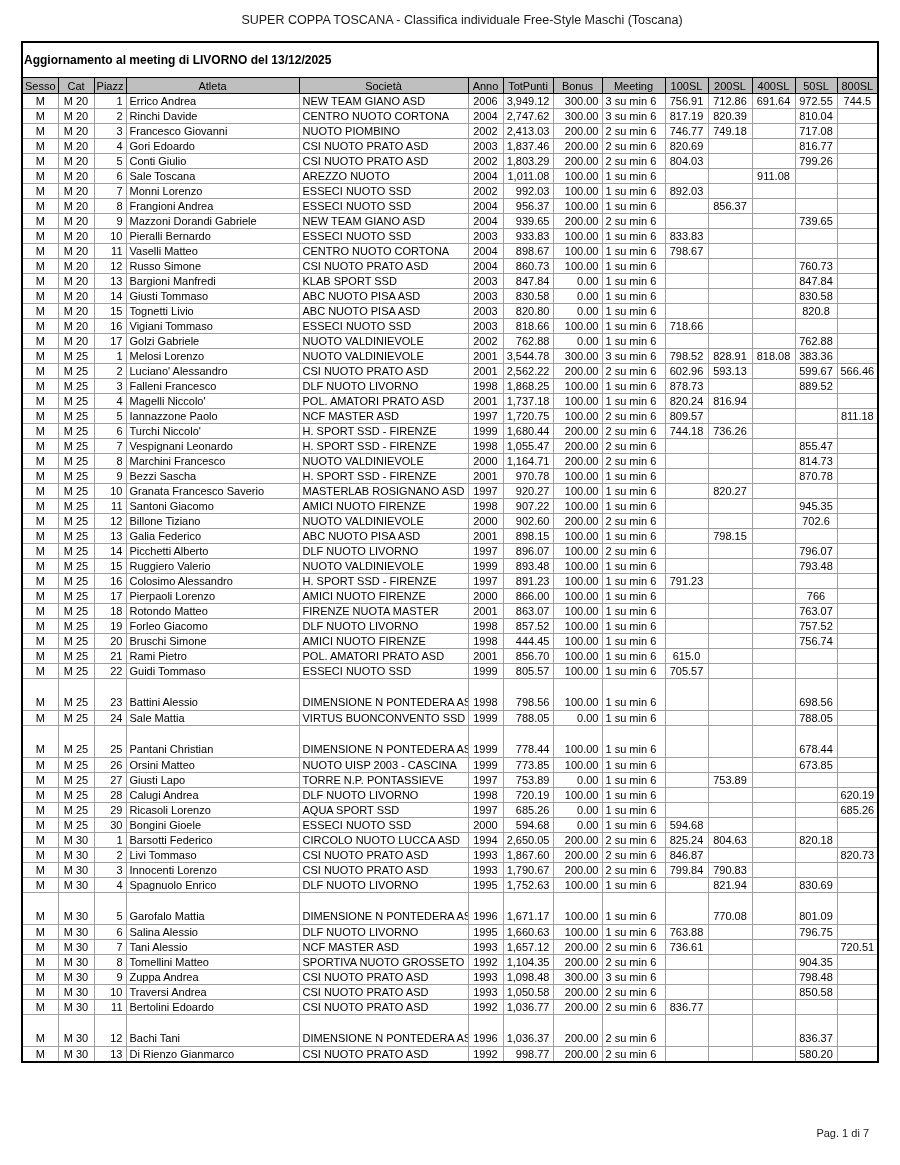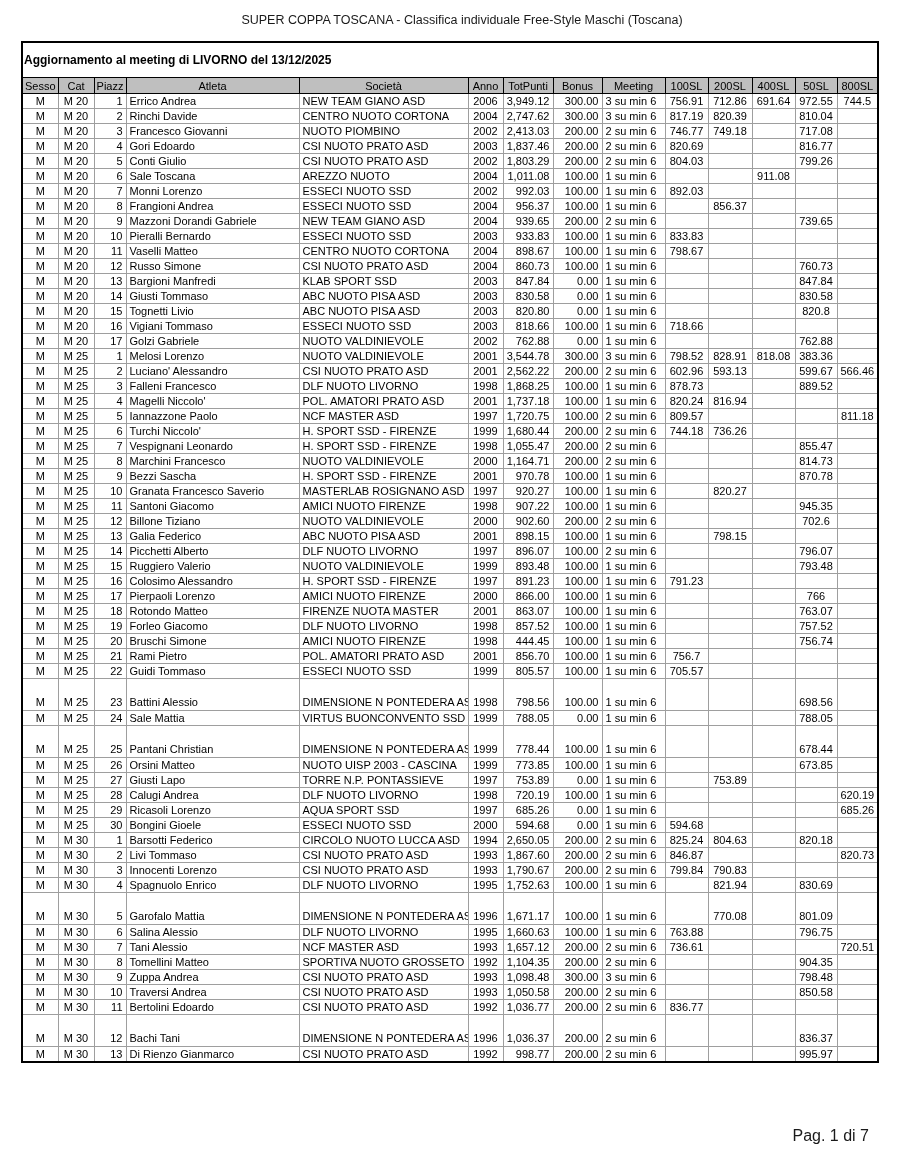--- a/index.html
+++ b/index.html
@@ -26,21 +26,21 @@
   }
   tbody td{
     border:1px solid #9e9e9e;font-size:11px;height:14px;line-height:14px;
     padding:0 3px;overflow:hidden;white-space:nowrap;background:#fff;
   }
   tbody tr.tall td{height:30px;vertical-align:bottom;padding-bottom:1px;}
   td.al-l{text-align:left;}
   td.al-r{text-align:right;}
   td.al-c{text-align:center;}
   .page-footer{
-    position:absolute;top:1127px;right:31px;font-size:16px;color:#1a1a1a;
+    position:absolute;top:1127px;right:31px;font-size:11px;color:#1a1a1a;
   }
 </style>
 </head>
 <body>
 
 <div class="page-title">SUPER COPPA TOSCANA - Classifica individuale Free-Style Maschi (Toscana)</div>
 
 <div class="sheet">
   <table class="results">
     <colgroup id="cols">
@@ -676,21 +676,21 @@
         <tr>
           <td class="al-c">M</td>
           <td class="al-c">M 25</td>
           <td class="al-r">21</td>
           <td class="al-l">Rami Pietro</td>
           <td class="al-l">POL. AMATORI PRATO ASD</td>
           <td class="al-c">2001</td>
           <td class="al-r">856.70</td>
           <td class="al-r">100.00</td>
           <td class="al-l">1 su min 6</td>
-          <td class="al-c">756.7</td>
+          <td class="al-c">615.0</td>
           <td class="al-c"></td>
           <td class="al-c"></td>
           <td class="al-c"></td>
           <td class="al-c"></td>
         </tr>
         <tr>
           <td class="al-c">M</td>
           <td class="al-c">M 25</td>
           <td class="al-r">22</td>
           <td class="al-l">Guidi Tommaso</td>
@@ -1031,20 +1031,20 @@
           <td class="al-r">13</td>
           <td class="al-l">Di Rienzo Gianmarco</td>
           <td class="al-l">CSI NUOTO PRATO ASD</td>
           <td class="al-c">1992</td>
           <td class="al-r">998.77</td>
           <td class="al-r">200.00</td>
           <td class="al-l">2 su min 6</td>
           <td class="al-c"></td>
           <td class="al-c"></td>
           <td class="al-c"></td>
-          <td class="al-c">995.97</td>
+          <td class="al-c">580.20</td>
           <td class="al-c"></td>
         </tr>
       </tbody>
   </table>
 </div>
 
 <div class="page-footer">Pag. 1 di 7</div>
 
 </body></html>

